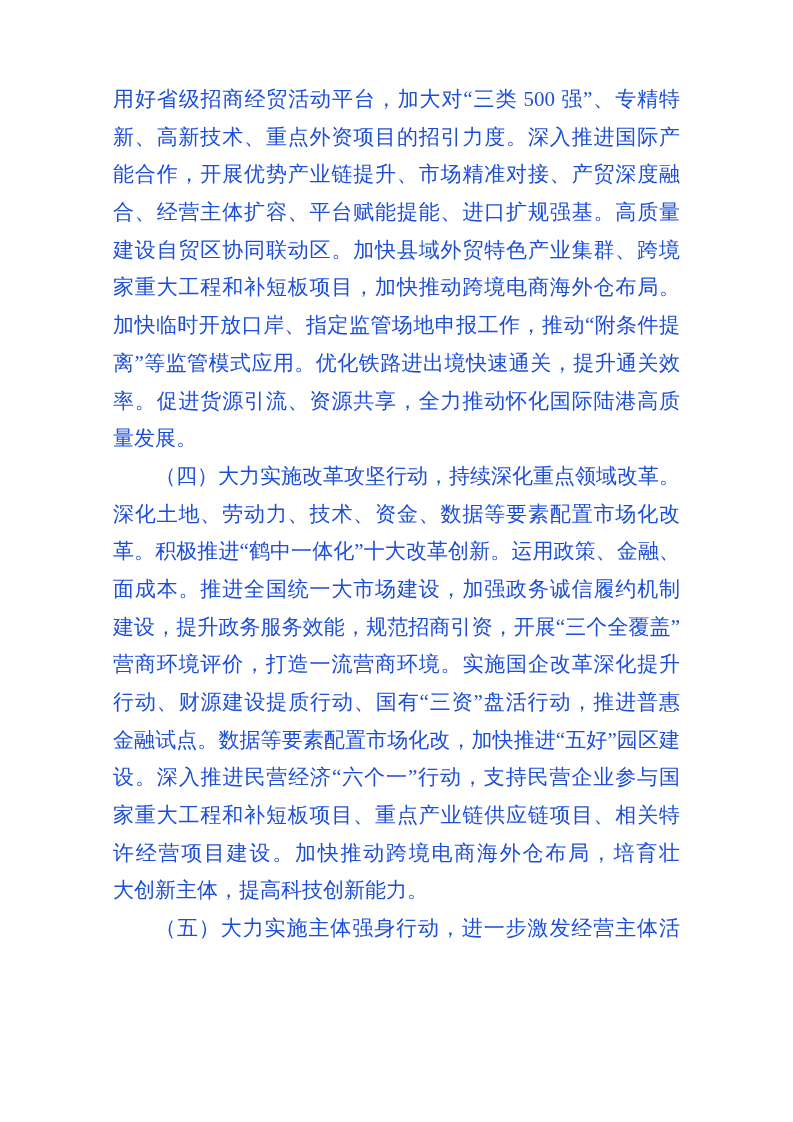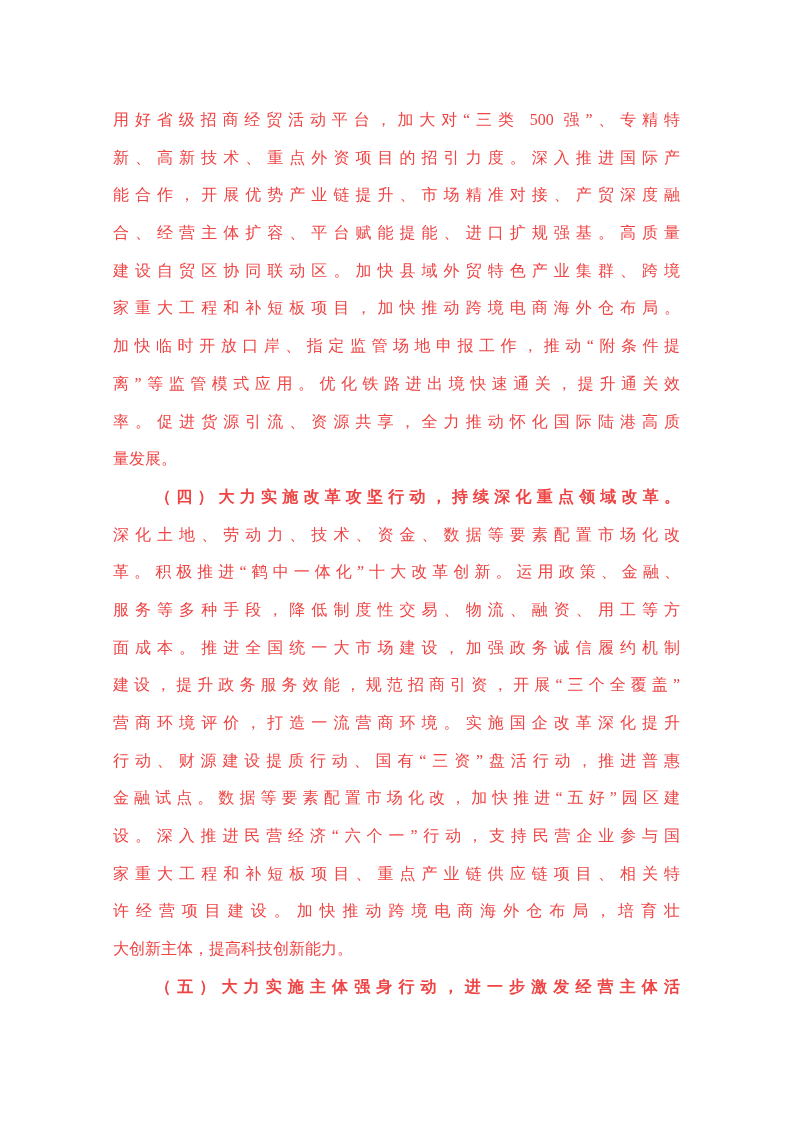--- a/index.html
+++ b/index.html
@@ -10,42 +10,42 @@
   .page {
     position: relative;
     width: 793px;
     height: 1122px;
     background: #ffffff;
     overflow: hidden;
   }
   .textblock {
     position: absolute;
     left: 113px;
-    top: 101px;
+    top: 81px;
     width: 567px;
-    color: #ef4444;
+    color: #1d4ed8;
     font-family: "Liberation Serif", "DejaVu Serif", serif;
-    font-size: 16px;
+    font-size: 21px;
   }
   .para { margin: 0; padding: 0; }
   .line {
     height: 37.7px;
     line-height: 37.7px;
     overflow: hidden;
     text-align: justify;
     text-align-last: justify;
     white-space: normal;
     word-break: break-all;
   }
   .line.last {
     text-align: right;
     text-align-last: left;
   }
   .line.indent { text-indent: 42px; }
-  .line.head { font-weight: 700; }
+  .line.head { font-weight: 400; }
 </style>
 </head>
 <body>
 
 <div class="page">
   <div class="textblock">
 
     <div class="para">
       <div class="line">用好省级招商经贸活动平台，加大对“三类 500 强”、专精特</div>
       <div class="line">新、高新技术、重点外资项目的招引力度。深入推进国际产</div>
@@ -56,21 +56,20 @@
       <div class="line">加快临时开放口岸、指定监管场地申报工作，推动“附条件提</div>
       <div class="line">离”等监管模式应用。优化铁路进出境快速通关，提升通关效</div>
       <div class="line">率。促进货源引流、资源共享，全力推动怀化国际陆港高质</div>
       <div class="line last">量发展。</div>
     </div>
 
     <div class="para">
       <div class="line head indent">（四）大力实施改革攻坚行动，持续深化重点领域改革。</div>
       <div class="line">深化土地、劳动力、技术、资金、数据等要素配置市场化改</div>
       <div class="line">革。积极推进“鹤中一体化”十大改革创新。运用政策、金融、</div>
-      <div class="line">服务等多种手段，降低制度性交易、物流、融资、用工等方</div>
       <div class="line">面成本。推进全国统一大市场建设，加强政务诚信履约机制</div>
       <div class="line">建设，提升政务服务效能，规范招商引资，开展“三个全覆盖”</div>
       <div class="line">营商环境评价，打造一流营商环境。实施国企改革深化提升</div>
       <div class="line">行动、财源建设提质行动、国有“三资”盘活行动，推进普惠</div>
       <div class="line">金融试点。数据等要素配置市场化改，加快推进“五好”园区建</div>
       <div class="line">设。深入推进民营经济“六个一”行动，支持民营企业参与国</div>
       <div class="line">家重大工程和补短板项目、重点产业链供应链项目、相关特</div>
       <div class="line">许经营项目建设。加快推动跨境电商海外仓布局，培育壮</div>
       <div class="line last">大创新主体，提高科技创新能力。</div>
     </div>

